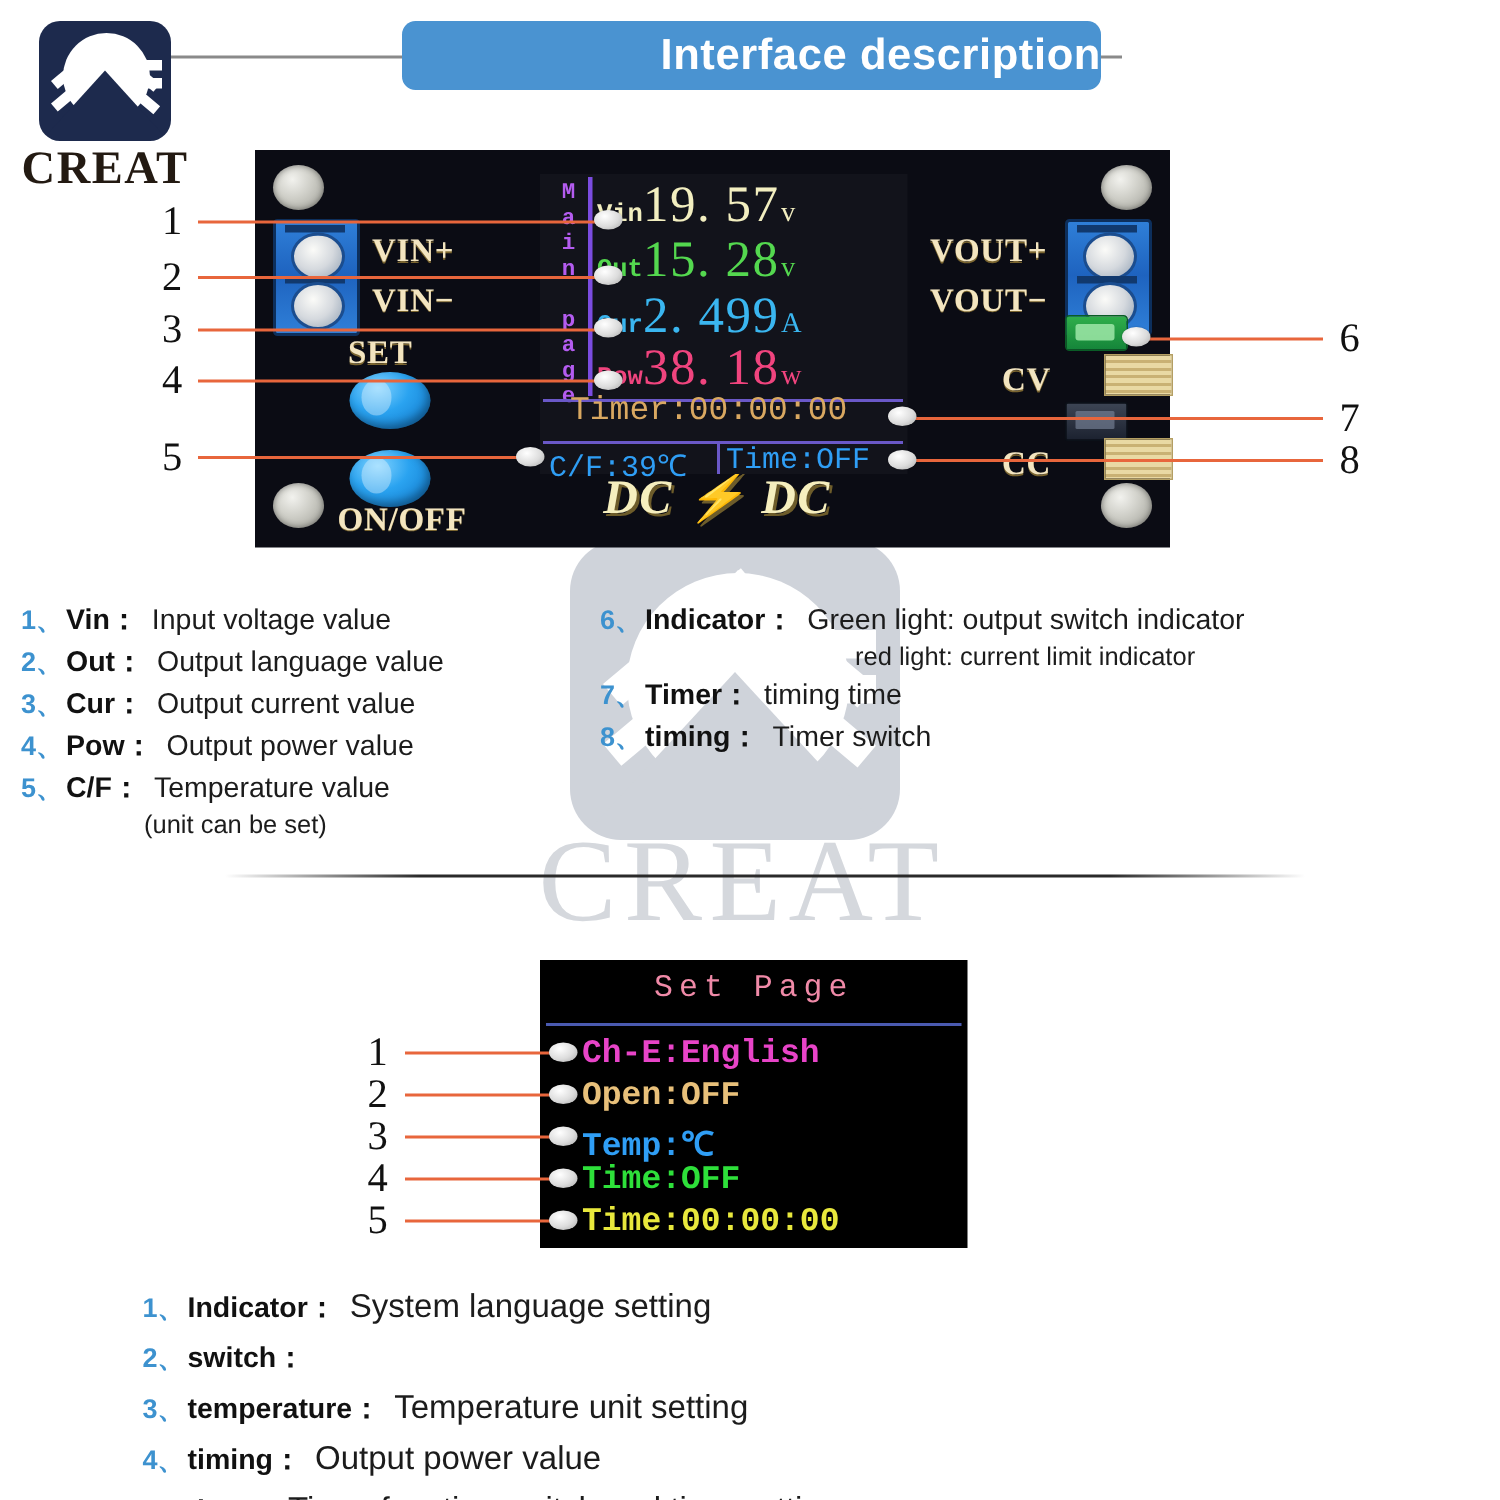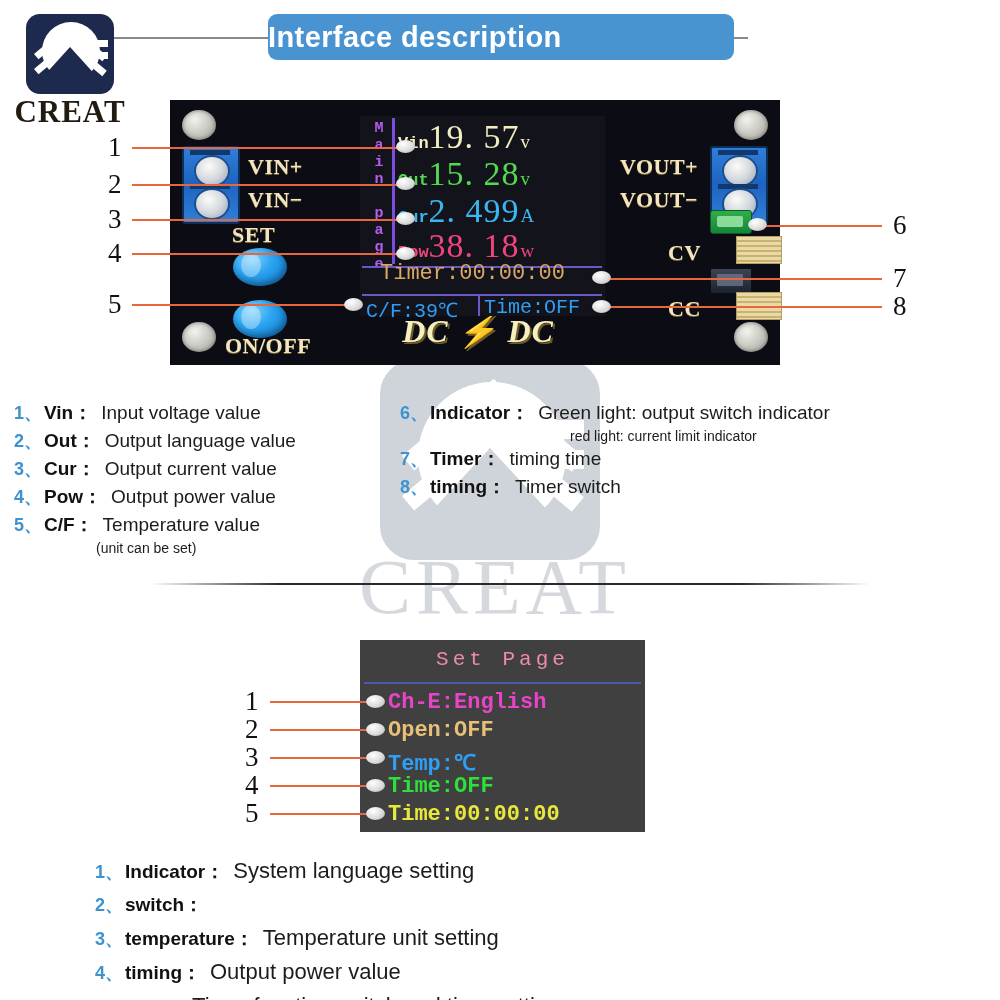--- a/index.html
+++ b/index.html
@@ -54,21 +54,21 @@
   #brand-name{
     position:absolute;left:0;top:80px;width:124px;text-align:center;
     font-family:"Liberation Serif", serif;font-size:31px;font-weight:700;
     letter-spacing:1px;color:#231a12;
   }
 
   
   #hdr-rule{left:108px;top:37px;width:640px;height:2px;background:#8a8a8a;z-index:2;}
   #header-banner{
     left:268px;top:14px;width:466px;height:46px;border-radius:9px;
-    background:#4a93d1;z-index:4;display:flex;align-items:center;justify-content:flex-start;
+    background:#4a93d1;z-index:4;display:flex;align-items:center;justify-content:flex-end;
   }
   #header-title{
     color:#ffffff;font-size:29px;font-weight:700;letter-spacing:.4px;
   }
 
   
   #board{
     left:170px;top:100px;width:610px;height:265px;background:#0b0c14;
     z-index:3;
   }
@@ -179,32 +179,32 @@
     z-index:7;box-shadow:0 0 1px rgba(0,0,0,.4);
   }
 
   
   .legend-row{display:flex;align-items:baseline;margin-bottom:2px;}
   .lg-num{color:#3d92cf;font-weight:700;font-size:18px;width:30px;flex:0 0 30px;}
   .lg-key{font-weight:700;font-size:19px;color:#111;white-space:nowrap;}
   .lg-val{font-size:19px;color:#1c1c1c;margin-left:9px;white-space:nowrap;}
   #legend-left{left:14px;top:400px;width:390px;z-index:5;}
   #legend-right{left:400px;top:400px;width:600px;z-index:5;}
-  .lg-cont{font-size:14px;color:#1c1c1c;white-space:nowrap;}
+  .lg-cont{font-size:17px;color:#1c1c1c;white-space:nowrap;}
   #legend-bottom{left:95px;top:858px;width:880px;z-index:5;}
   #legend-bottom .lg-key{font-size:19px;}
   #legend-bottom .lg-val{font-size:22px;}
 
   
   #mid-rule{left:150px;top:583px;width:720px;height:2px;
     background:linear-gradient(90deg,rgba(40,40,40,0) 0%,#2a2a2a 18%,#2a2a2a 82%,rgba(40,40,40,0) 100%);z-index:4;}
 
   
   #setpage{
-    left:360px;top:640px;width:285px;height:192px;background:#404040;z-index:5;
+    left:360px;top:640px;width:285px;height:192px;background:#000000;z-index:5;
   }
   #sp-title{
     position:absolute;left:0;top:8px;width:285px;text-align:center;
     font-family:"Liberation Mono", monospace;font-size:21px;color:#f08aa8;letter-spacing:4px;
   }
   #sp-rule{position:absolute;left:4px;top:42px;width:277px;height:2px;background:#4a5ab0;}
   .sp-item{
     position:absolute;left:28px;font-family:"Liberation Mono", monospace;
     font-size:22px;font-weight:700;letter-spacing:0px;white-space:nowrap;
   }

